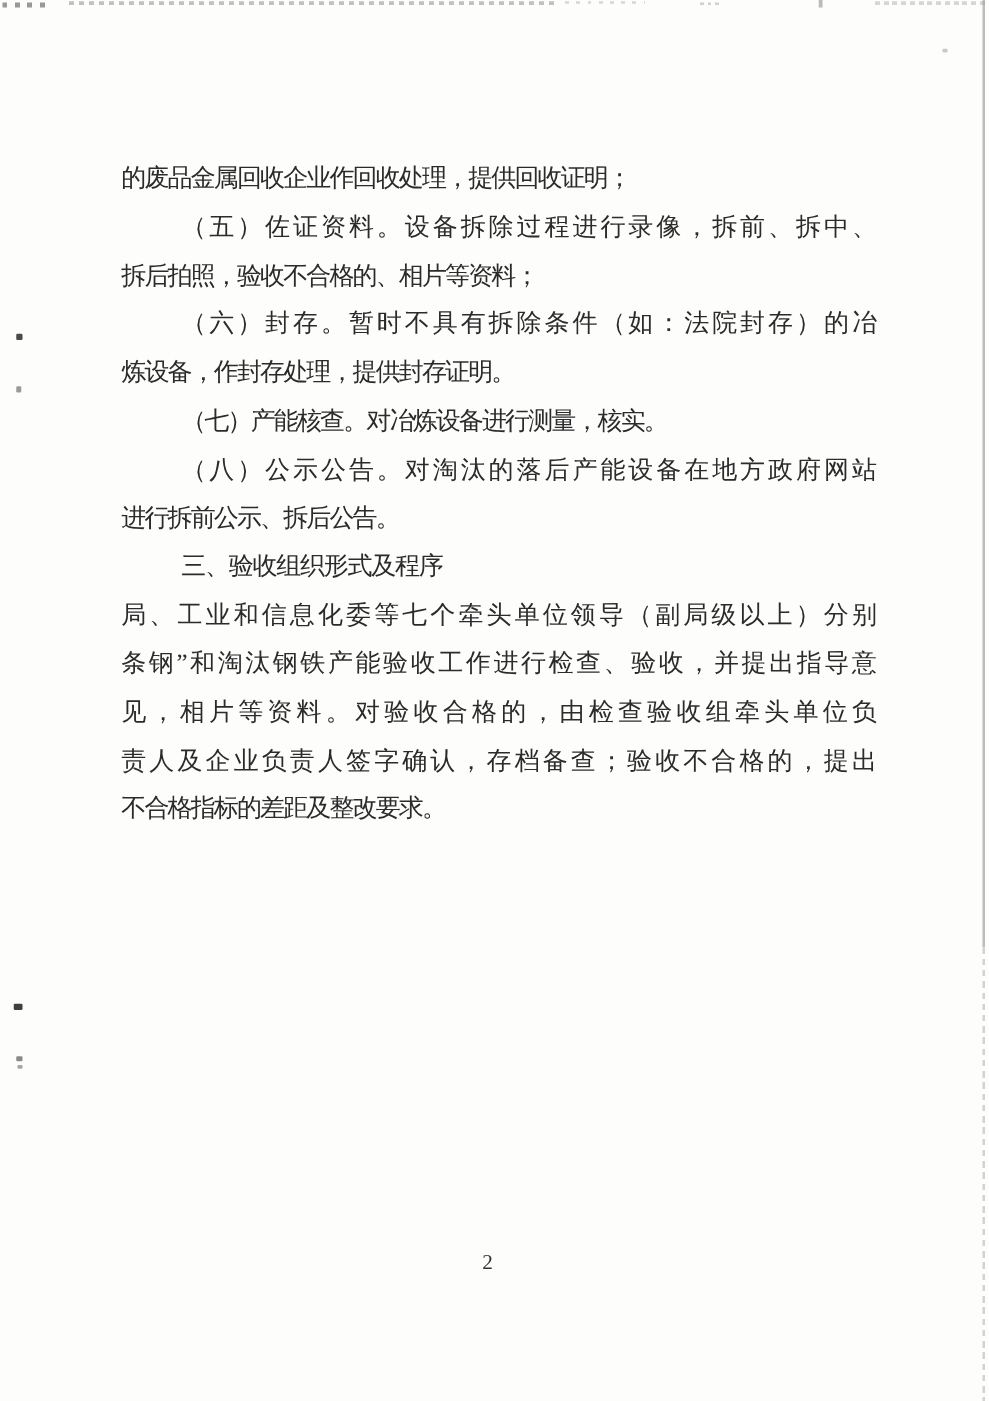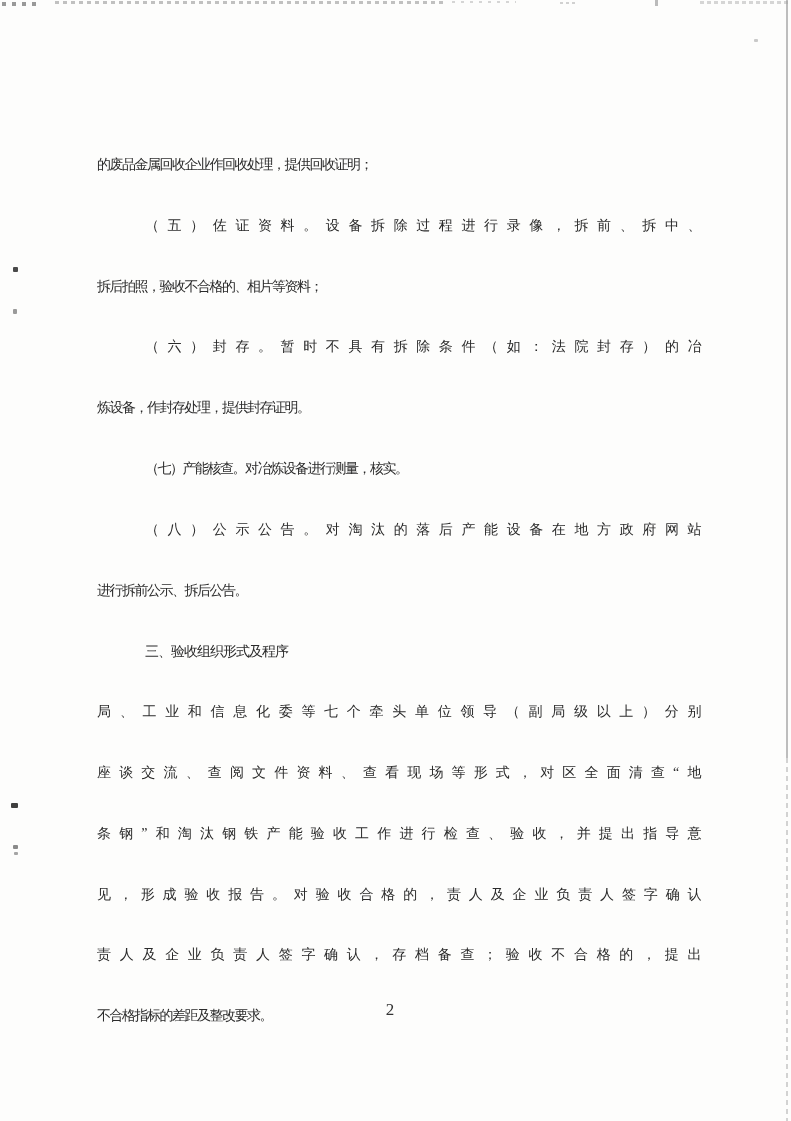--- a/index.html
+++ b/index.html
@@ -19,24 +19,23 @@
   .doc {
     position: absolute;
     left: 97px;
     top: 124px;
     width: 603px;
     color: #2b2b2b;
   }
   .line {
     height: 38.8px;
     line-height: 38.8px;
-    font-size: 14px;
+    font-size: 20px;
     letter-spacing: -1.5px;
     text-align: left;
-    margin-top: 22px;
   }
   .line.fill {
     text-align: justify;
     text-align-last: justify;
   }
   .line.indent {
     padding-left: 48px;
   }
   .line.bold {
     font-family: "Liberation Sans", "DejaVu Sans", sans-serif;
@@ -126,20 +125,19 @@
   <div class="line">的废品金属回收企业作回收处理，提供回收证明；</div>
   <div class="line indent fill">（五）佐证资料。设备拆除过程进行录像，拆前、拆中、</div>
   <div class="line">拆后拍照，验收不合格的、相片等资料；</div>
   <div class="line indent fill">（六）封存。暂时不具有拆除条件（如：法院封存）的冶</div>
   <div class="line">炼设备，作封存处理，提供封存证明。</div>
   <div class="line indent">（七）产能核查。对冶炼设备进行测量，核实。</div>
   <div class="line indent fill">（八）公示公告。对淘汰的落后产能设备在地方政府网站</div>
   <div class="line">进行拆前公示、拆后公告。</div>
   <div class="line indent bold">三、验收组织形式及程序</div>
   <div class="line fill">局、工业和信息化委等七个牵头单位领导（副局级以上）分别</div>
-  <div class="line fill">座谈交流、查阅文件资料、查看现场等形式，对区全面清查“地</div>
   <div class="line fill">条钢”和淘汰钢铁产能验收工作进行检查、验收，并提出指导意</div>
-  <div class="line fill">见，形成验收报告。对验收合格的，责人及企业负责人签字确认</div>
+  <div class="line fill">见，相片等资料。对验收合格的，由检查验收组牵头单位负</div>
   <div class="line fill">责人及企业负责人签字确认，存档备查；验收不合格的，提出</div>
   <div class="line">不合格指标的差距及整改要求。</div>
 </div>
 
 <div class="pagenum">2</div>
 
 </body></html>

